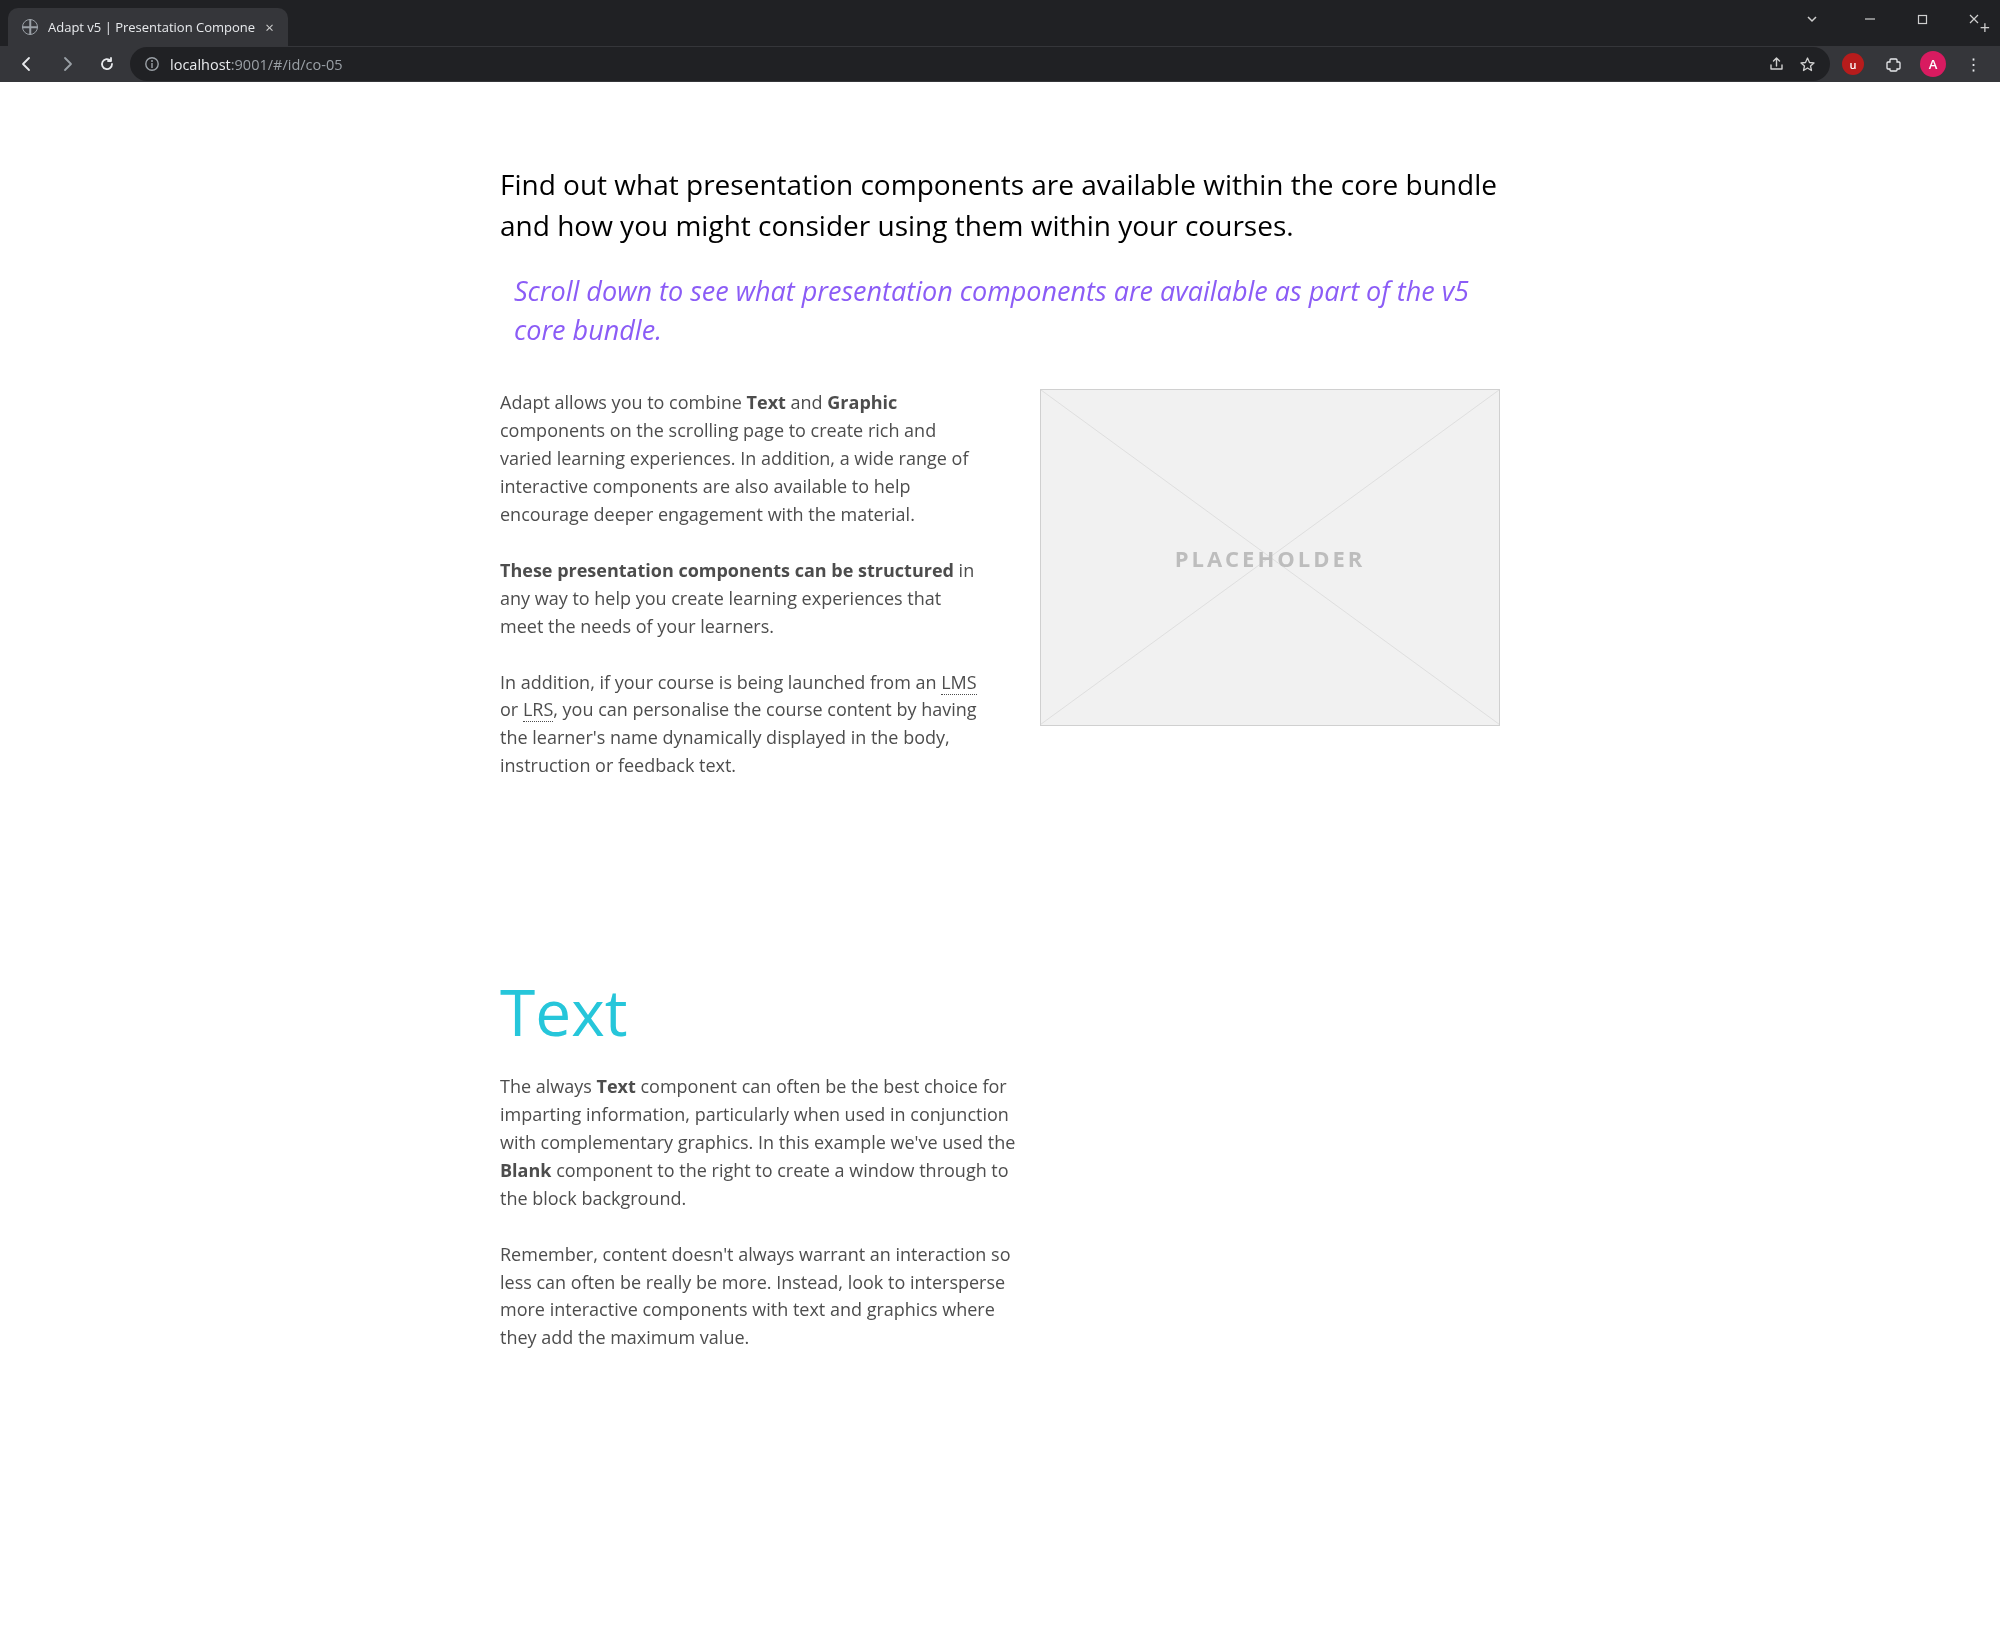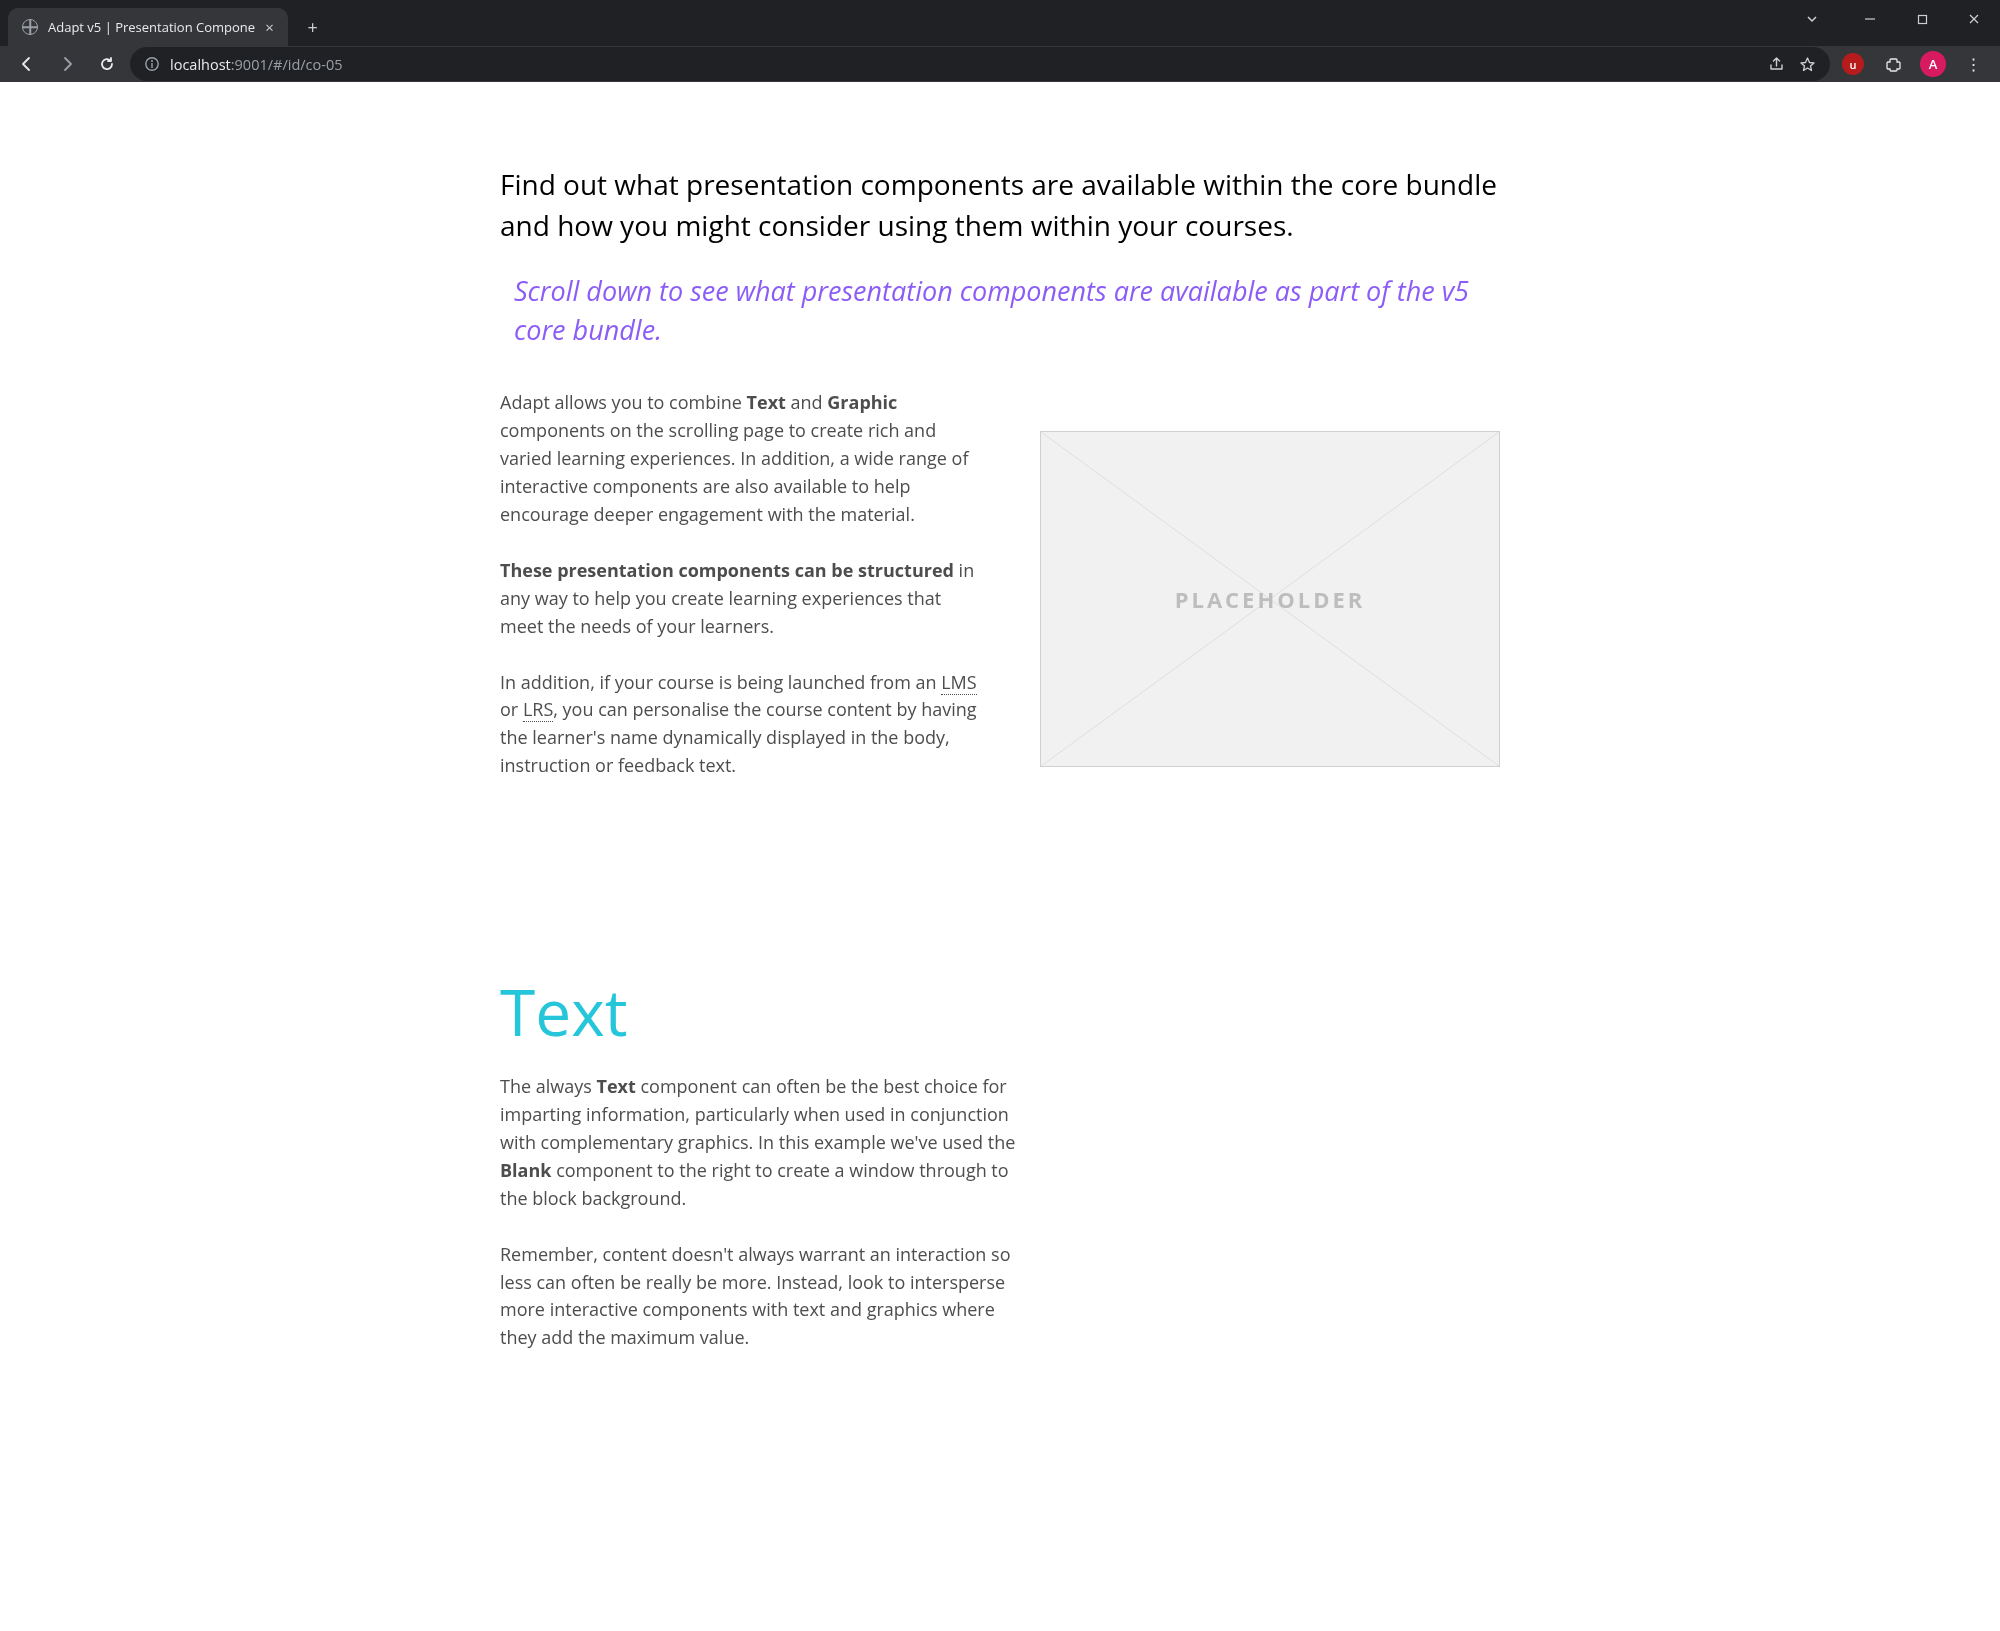--- a/index.html
+++ b/index.html
@@ -1,21 +1,21 @@
 <!DOCTYPE html>
 <html><head>
 <meta charset="utf-8">
 <style>
   * { box-sizing: border-box; }
   html, body { margin:0; padding:0; height:100%; font-family: "Segoe UI", "Open Sans", -apple-system, Roboto, Helvetica, Arial, sans-serif; }
   body { background:#fff; color:#4d4d4d; overflow:hidden; }
 
   
   .chrome { background:#202124; color:#cfcfcf; user-select:none; }
-  .tab-strip { height:46px; display:flex; align-items:flex-end; padding-left:8px; position:relative; }
+  .tab-strip { height:46px; display:flex; align-items:flex-end; padding-left:8px; position:relative;justify-content:space-between; }
   .tab {
     display:flex; align-items:center; gap:10px;
     background:#35363a; color:#e8eaed;
     height:38px; padding:0 14px; border-radius:10px 10px 0 0;
     font-size:13px; min-width:260px; max-width:300px;
     position:relative;
   }
   .favicon {
     width:16px; height:16px; border-radius:50%;
     border:1.5px solid #9aa0a6; position:relative; flex:0 0 auto;
@@ -95,21 +95,21 @@
   
   .page { max-width:1060px; margin:0 auto; padding:70px 30px 140px; }
   h1.page-title {
     font-weight:400; color:#26c6da; font-size:72px;
     margin:60px 0 18px; letter-spacing:-0.5px;
   }
   h1.page-title.first { margin-top:40px; font-size:70px; }
   .lead { font-size:28px; line-height:1.45; color:#000000; margin:0 0 26px; }
   .lead-italic { font-size:27px; font-style:italic; color:#8b5cf6; margin:0 14px 40px; line-height:1.45; }
 
-  .two-col { display:flex; gap:60px; align-items:center; }
+  .two-col { display:flex; gap:60px; align-items:flex-start; }
   .col-text { flex:0 0 48%; font-size:18px; line-height:1.55; color:#4d4d4d; }
   .col-text p { margin:0 0 28px; }
   .col-text .instruction { font-style:italic; font-size:17px; color:#5a5a5a; margin-top:-4px; }
   .col-text .dotted { border-bottom:1px dotted #4d4d4d; cursor:help; }
   .col-graphic { flex:1 1 auto; }
 
   .placeholder {
     border:1px solid #d0d0d0; background:#f1f1f1;
     aspect-ratio: 520 / 380; width:100%;
     position:relative; overflow:hidden;

